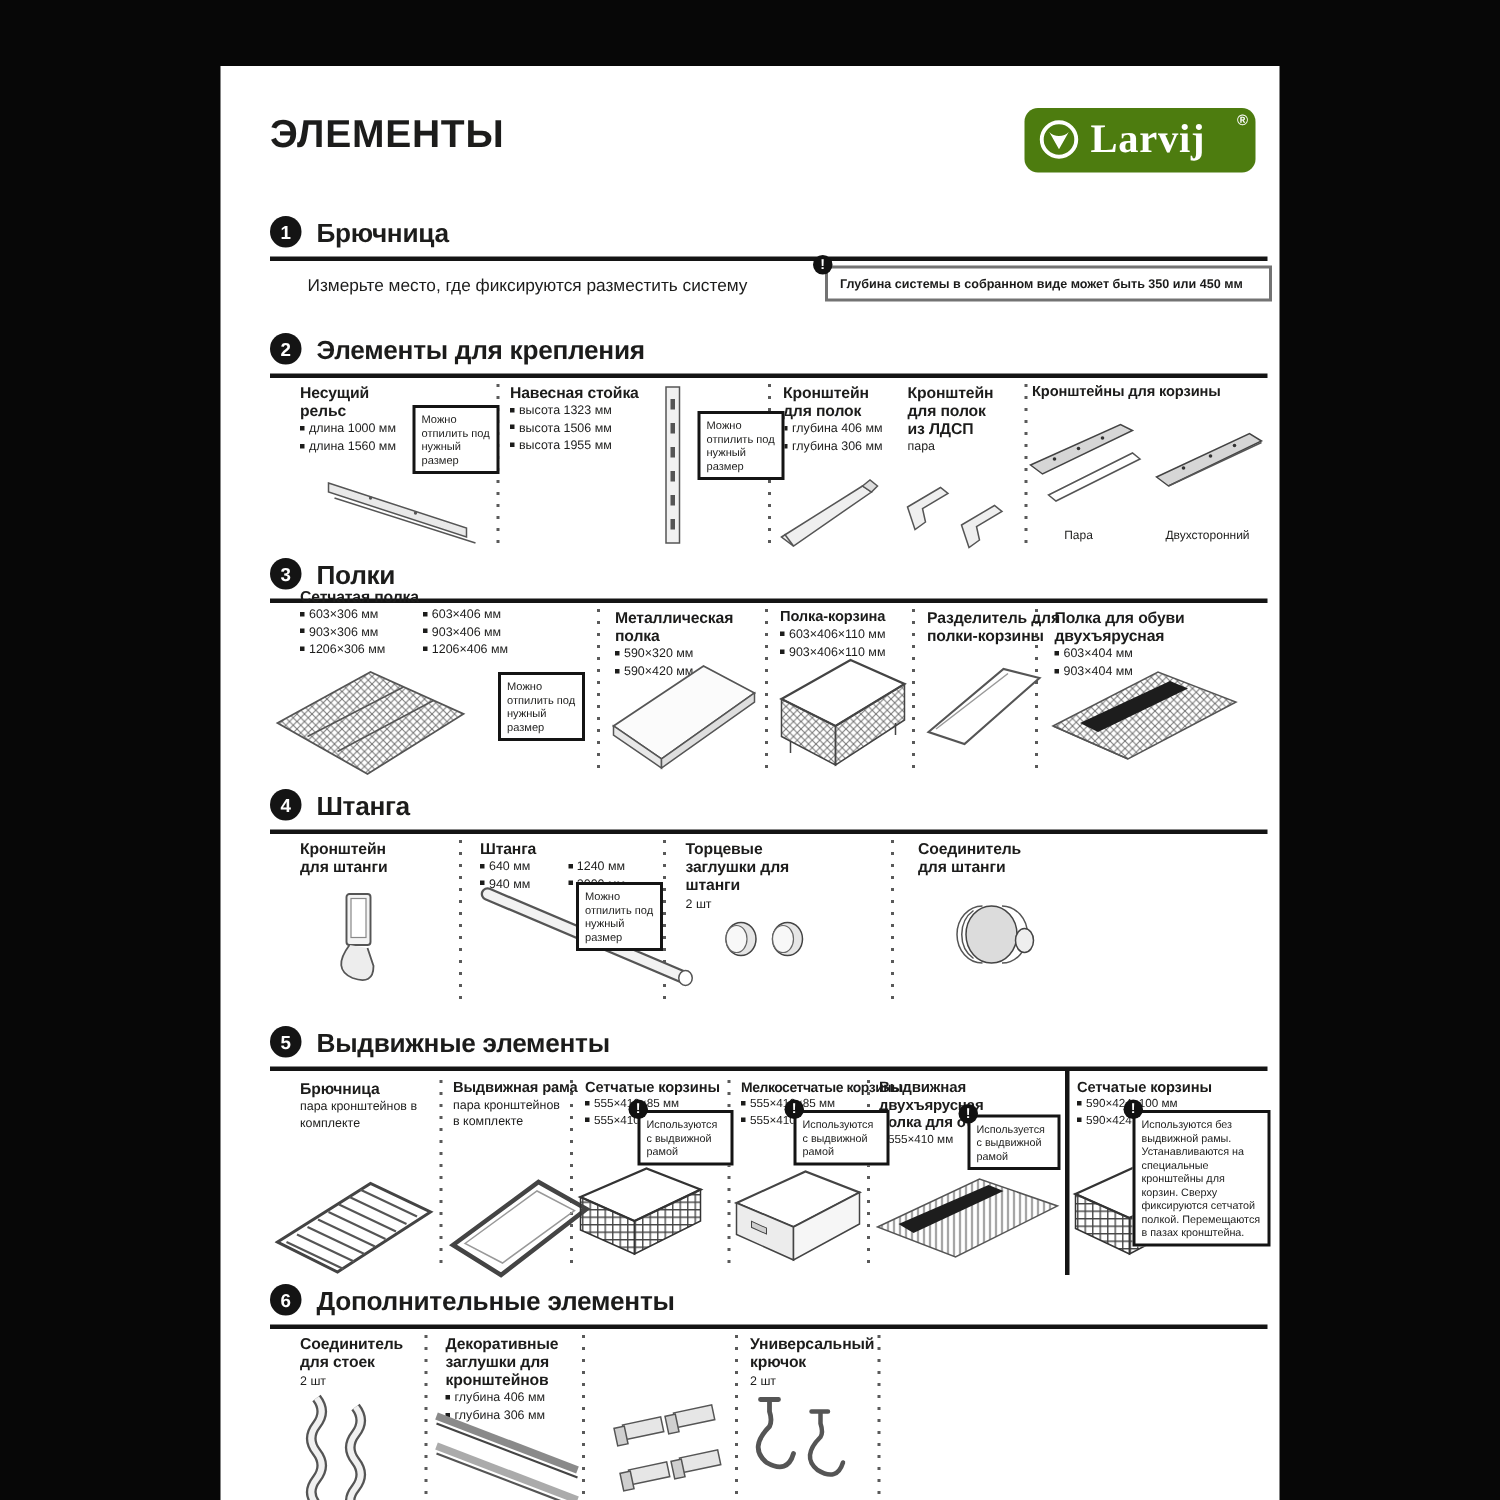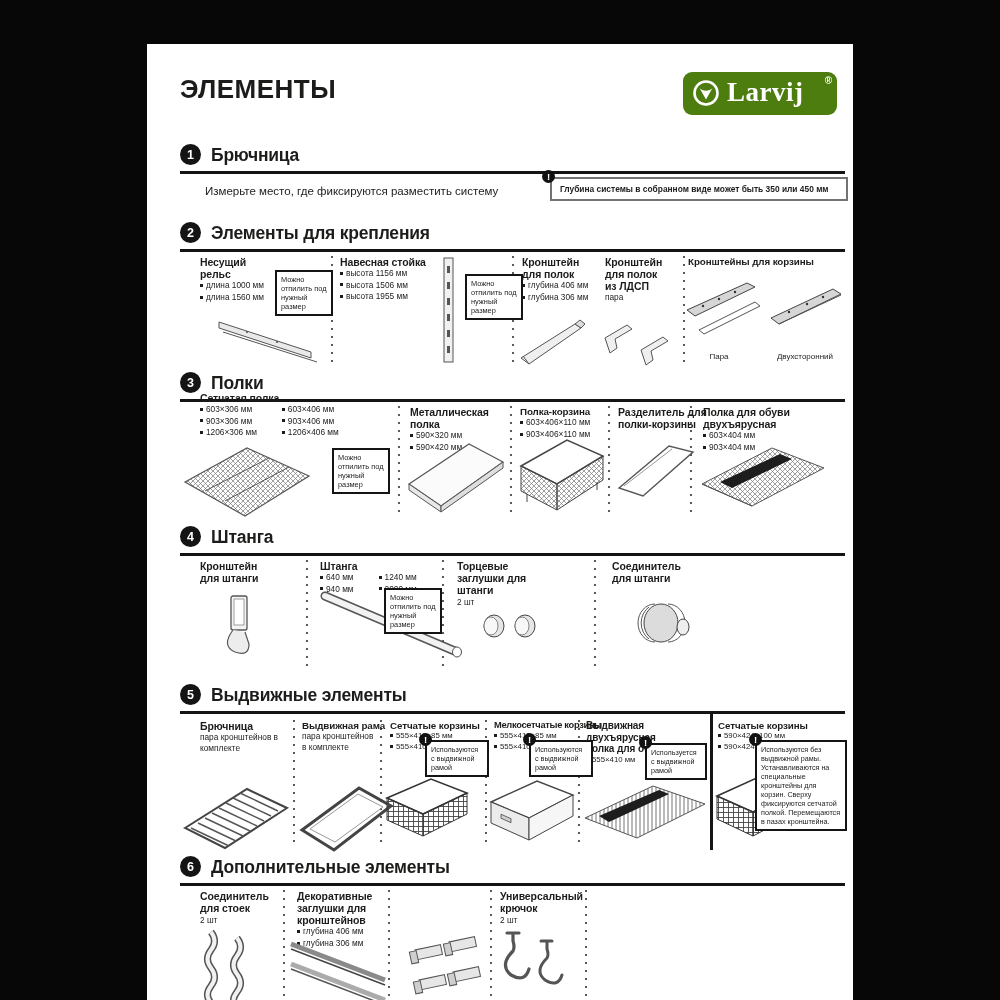--- a/index.html
+++ b/index.html
@@ -94,21 +94,21 @@
     <div class="cutbox" style="left:128px;top:48px;width:46px">Можно отпилить под нужный размер</div>
     <svg class="ill" style="left:70px;top:88px" width="104" height="56">
       <polygon points="2,12 94,42 94,48 2,18" fill="#e9e9e9" stroke="#555" stroke-width="1"></polygon>
       <line x1="6" y1="22" x2="100" y2="52" stroke="#555" stroke-width="1"></line>
       <circle cx="30" cy="22" r="1.1" fill="#555"></circle>
           <circle cx="60" cy="32" r="1.1" fill="#555"></circle>
     </svg>
 
     <div class="col" style="left:193px;top:34px;width:100px">
       <div class="it" style="width:95px">Навесная стойка</div>
-      <div class="b">высота 1156 мм</div>
+      <div class="b">высота 1323 мм</div>
       <div class="b">высота 1506 мм</div>
       <div class="b">высота 1955 мм</div>
     </div>
     <svg class="ill" style="left:293px;top:34px" width="20" height="108">
       <rect x="4" y="2" width="9" height="104" fill="#f1f1f1" stroke="#555"></rect>
       <rect x="7" y="10" width="3" height="7" fill="#555"></rect>
           <rect x="7" y="26" width="3" height="7" fill="#555"></rect>
       <rect x="7" y="42" width="3" height="7" fill="#555"></rect>
           <rect x="7" y="58" width="3" height="7" fill="#555"></rect>
       <rect x="7" y="74" width="3" height="7" fill="#555"></rect>

